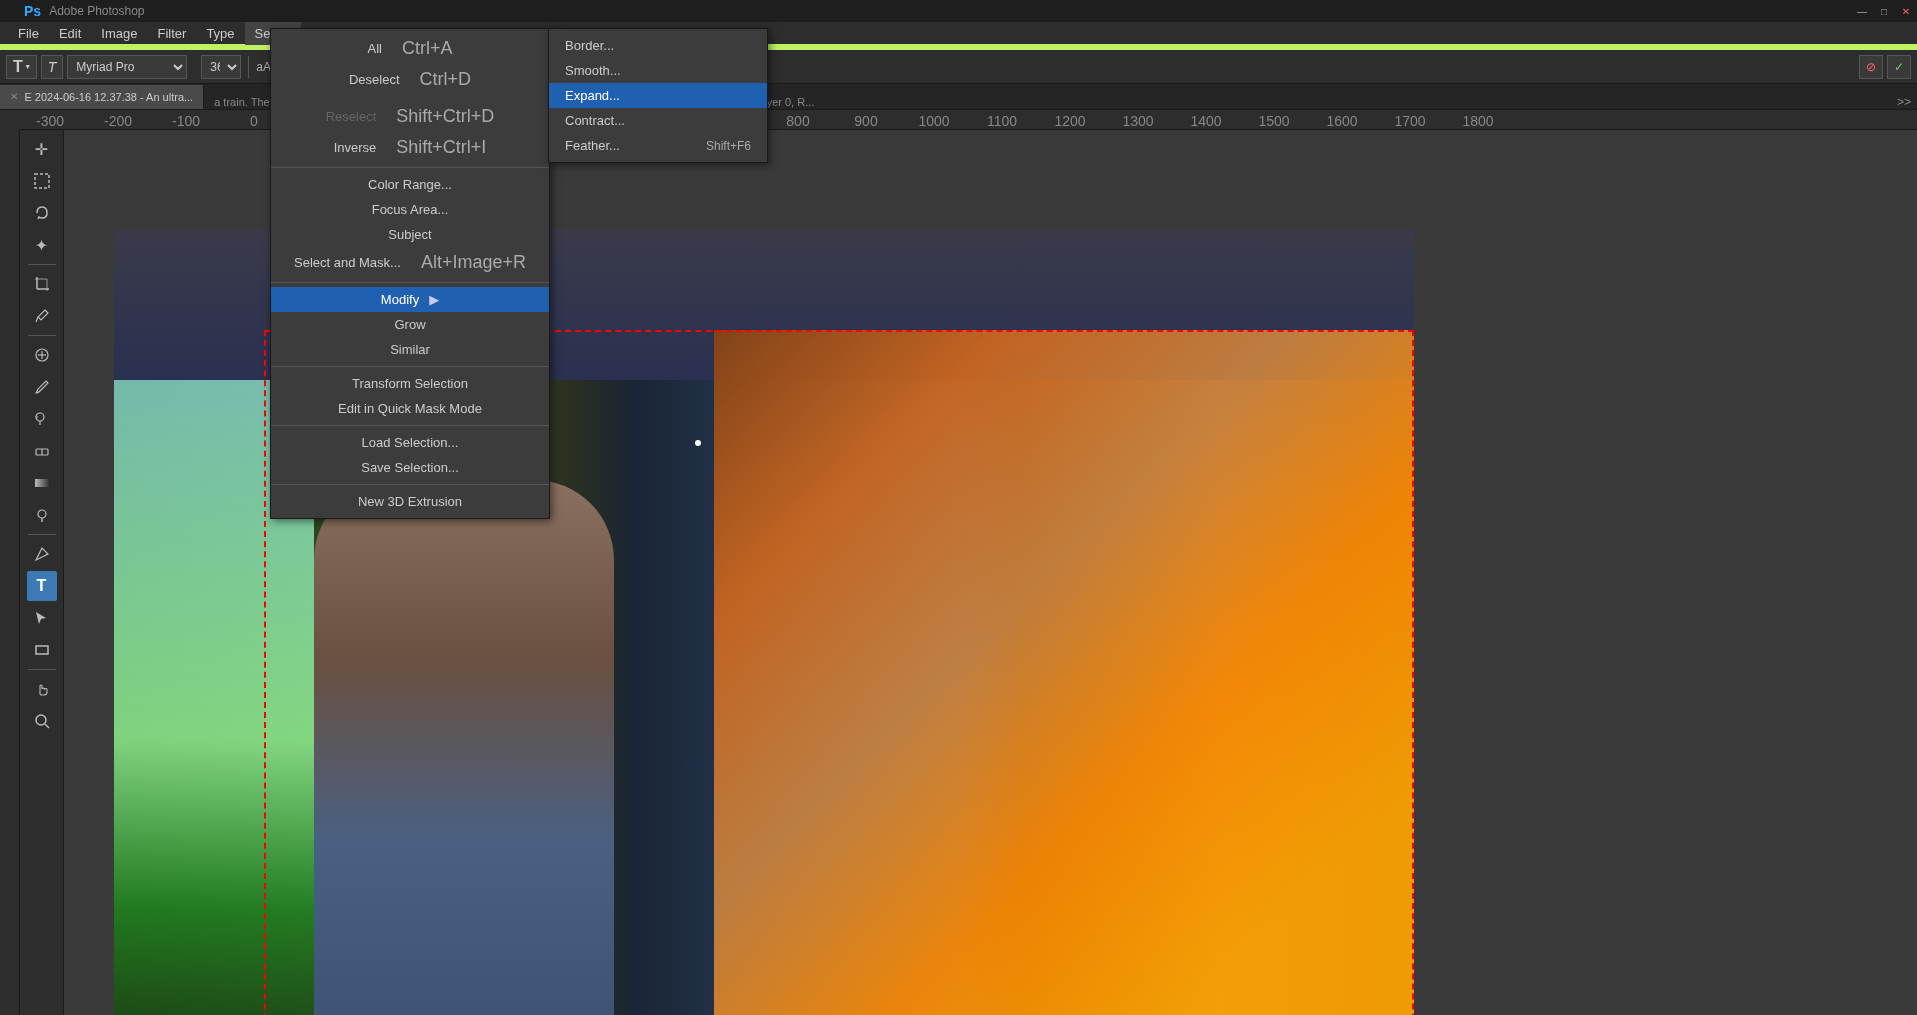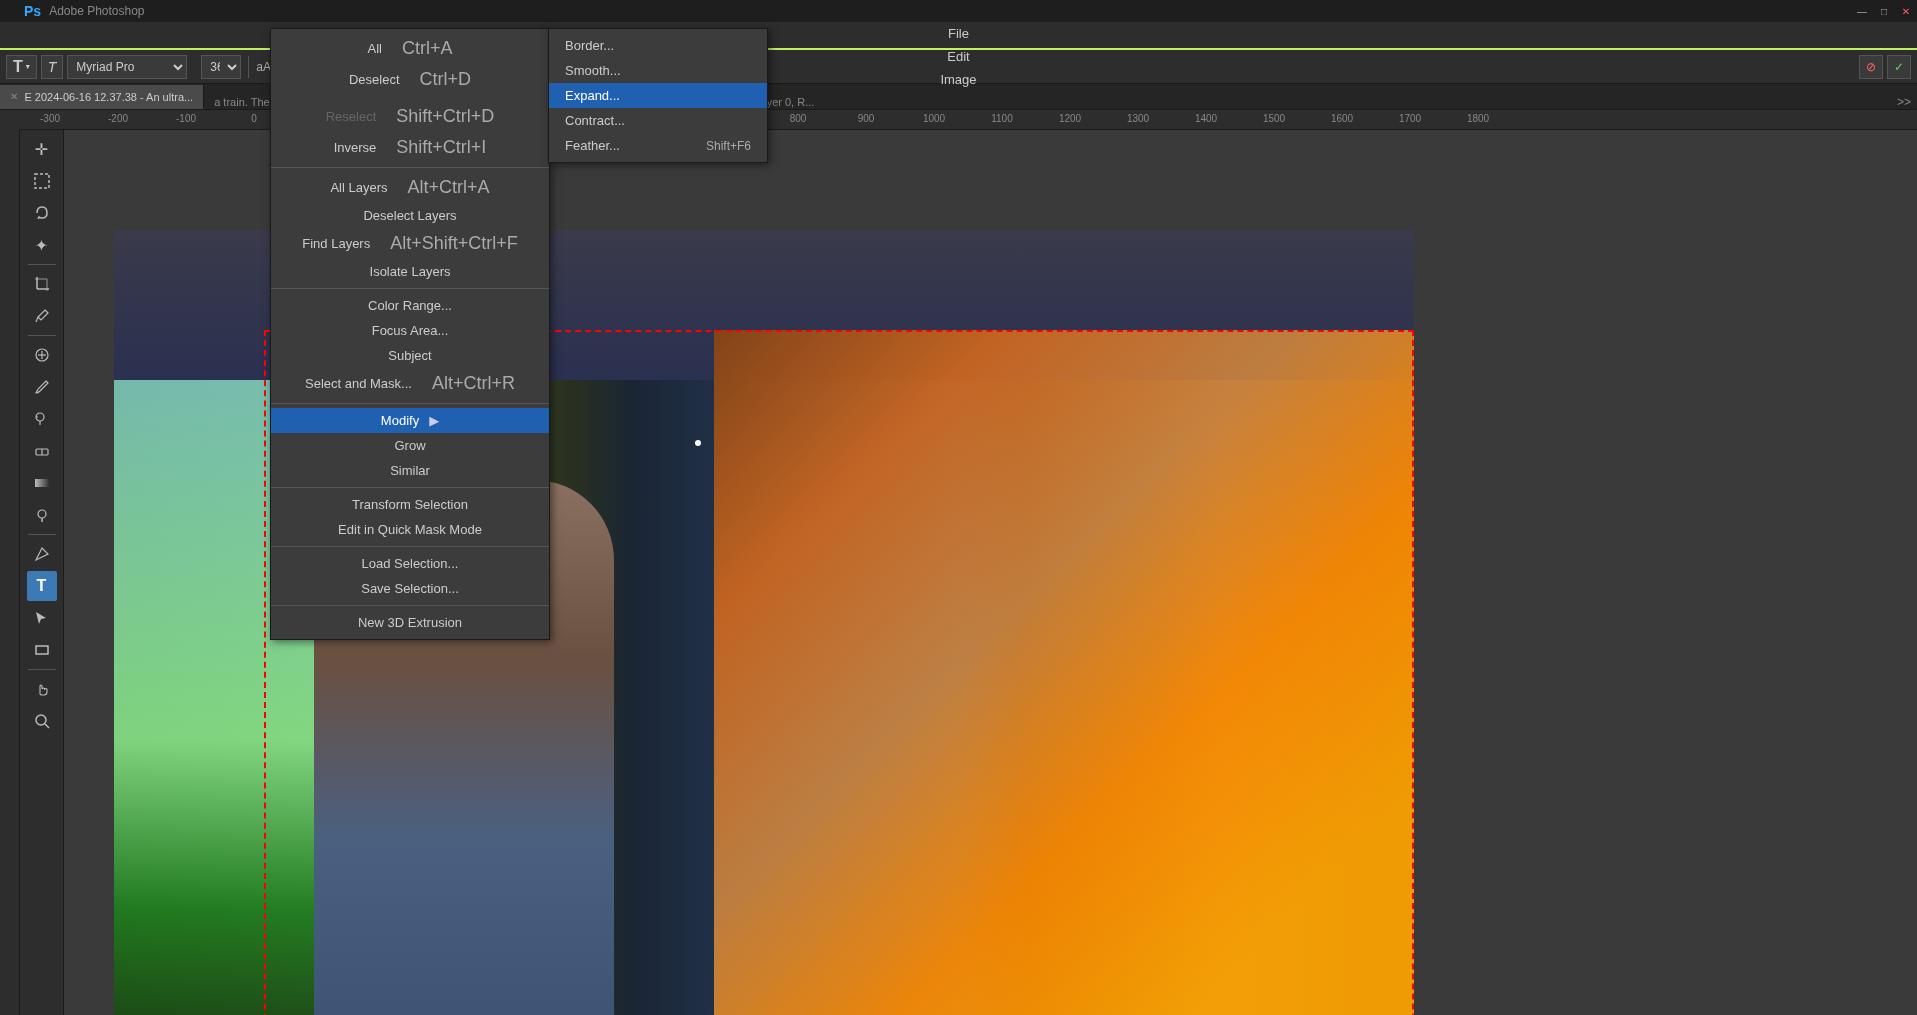--- a/index.html
+++ b/index.html
@@ -43,22 +43,21 @@
     }
 
     
     #menu-bar {
       width: 100%;
       height: 28px;
       background: #2d2d2d;
       display: flex;
       align-items: center;
       padding: 0 8px;
-      border-bottom: 2px solid #bef264;
-      flex-direction: column;
+      border-bottom: 6px solid #bef264;
     }
     .menu-item {
       padding: 4px 10px;
       color: #ccc;
       cursor: pointer;
       font-size: 13px;
       white-space: nowrap;
     }
     .menu-item.active { background: #444; }
 
@@ -196,21 +195,21 @@
       top: 130px;
       width: 20px;
       bottom: 0;
       background: #2d2d2d;
       border-right: 1px solid #1a1a1a;
       overflow: hidden;
     }
     .ruler-label-h {
       position: absolute;
       top: 3px;
-      font-size: 10px;
+      font-size: 14px;
       color: #888;
       transform: translateX(-50%);
     }
 
     
     #tools-panel {
       position: absolute;
       left: 20px;
       top: 130px;
       width: 44px;
@@ -607,50 +606,34 @@
     <div class="drop-item disabled">
       <span>Reselect</span>
       <span class="shortcut">Shift+Ctrl+D</span>
     </div>
     <div class="drop-item">
       <span>Inverse</span>
       <span class="shortcut">Shift+Ctrl+I</span>
     </div>
   </div>
 
+
   <div class="menu-group">
     <div class="drop-item">
-      <span>All Layers</span>
-      <span class="shortcut">Alt+Ctrl+A</span>
-    </div>
-    <div class="drop-item">
-      <span>Deselect Layers</span>
-    </div>
-    <div class="drop-item">
-      <span>Find Layers</span>
-      <span class="shortcut">Alt+Shift+Ctrl+F</span>
-    </div>
-    <div class="drop-item">
-      <span>Isolate Layers</span>
-    </div>
-  </div>
-
-  <div class="menu-group">
-    <div class="drop-item">
       <span>Color Range...</span>
     </div>
     <div class="drop-item">
       <span>Focus Area...</span>
     </div>
     <div class="drop-item">
       <span>Subject</span>
     </div>
     <div class="drop-item">
       <span>Select and Mask...</span>
-      <span class="shortcut">Alt+Ctrl+R</span>
+      <span class="shortcut">Alt+Image+R</span>
     </div>
   </div>
 
   <div class="menu-group">
     <div class="drop-item highlighted">
       <span>Modify</span>
       <span class="arrow">▶</span>
     </div>
     <div class="drop-item">
       <span>Grow</span>

